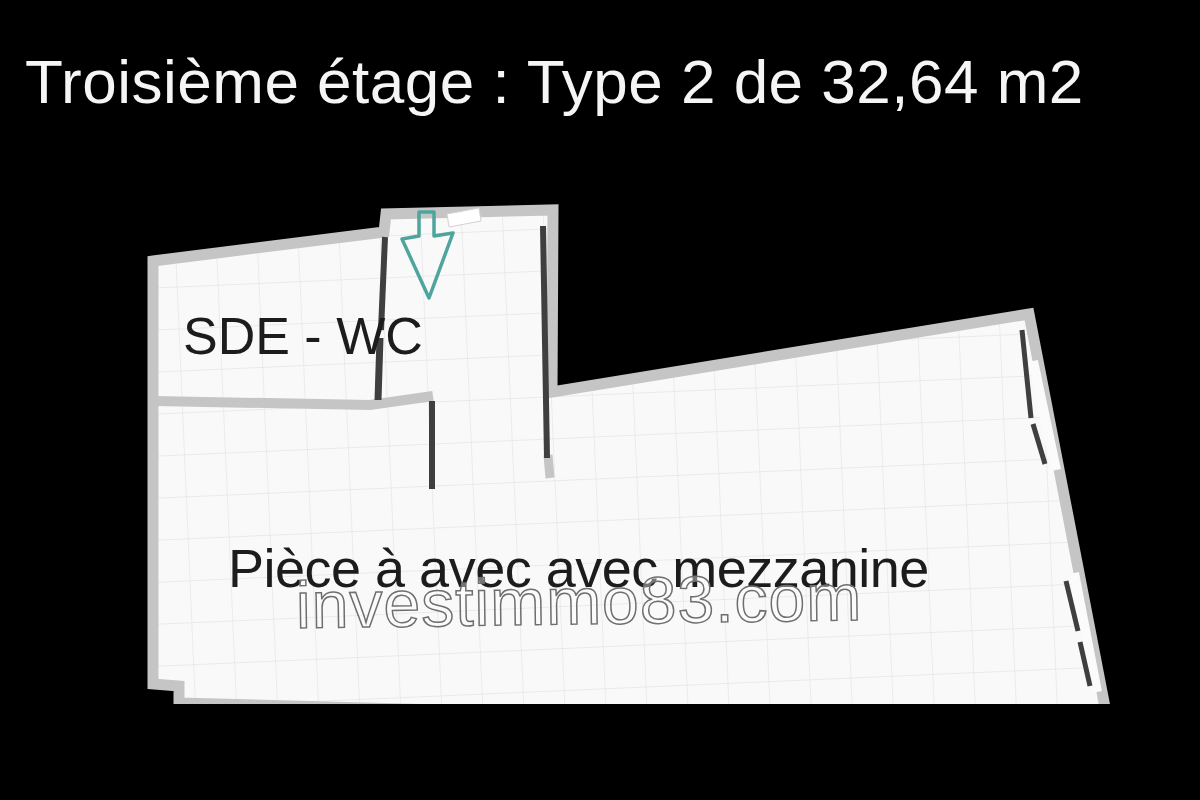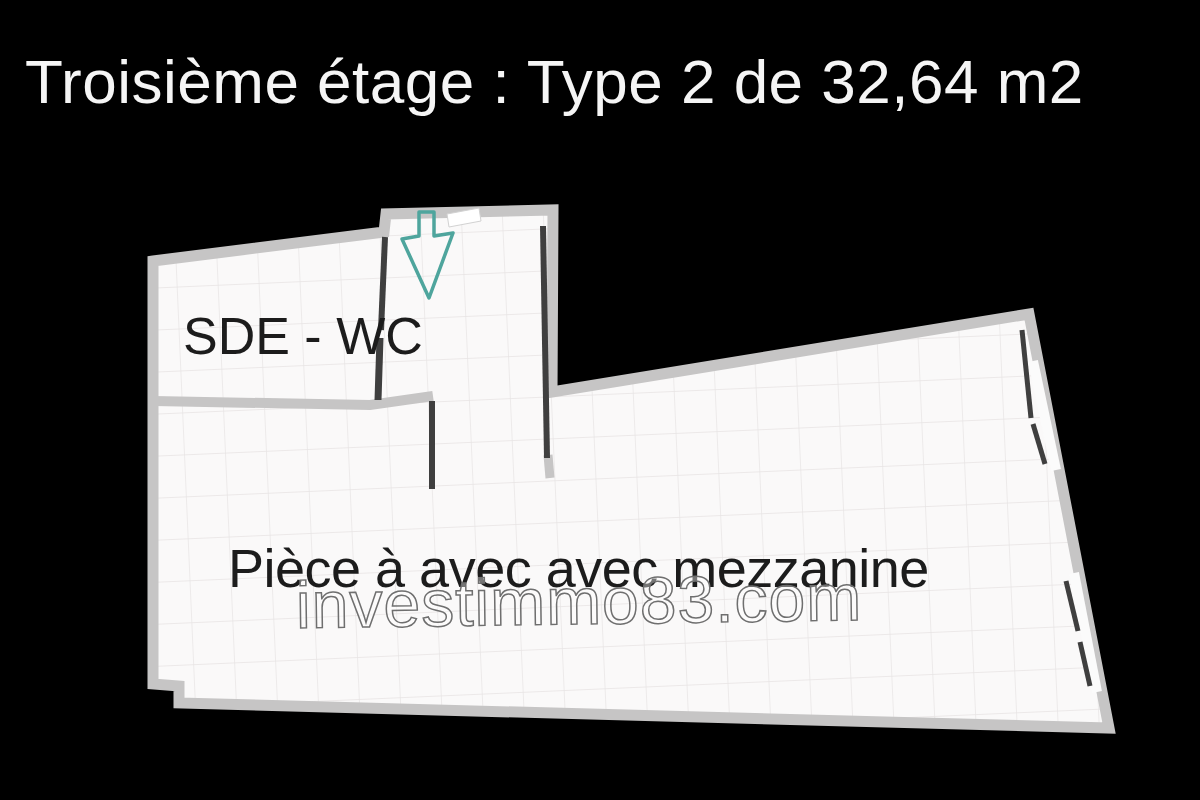--- a/index.html
+++ b/index.html
@@ -3,21 +3,21 @@
 <meta charset="utf-8">
 <style>
   html, body {
     margin: 0;
     padding: 0;
     background: #000;
   }
   .stage {
     position: relative;
     width: 1200px;
-    height: 800px;
+    height: 704px;
     background: var(--background, #000);
     overflow: hidden;
     font-family: "Liberation Sans", sans-serif;
   }
   .plan-svg {
     position: absolute;
     left: 0;
     top: 0;
   }
   .title {

